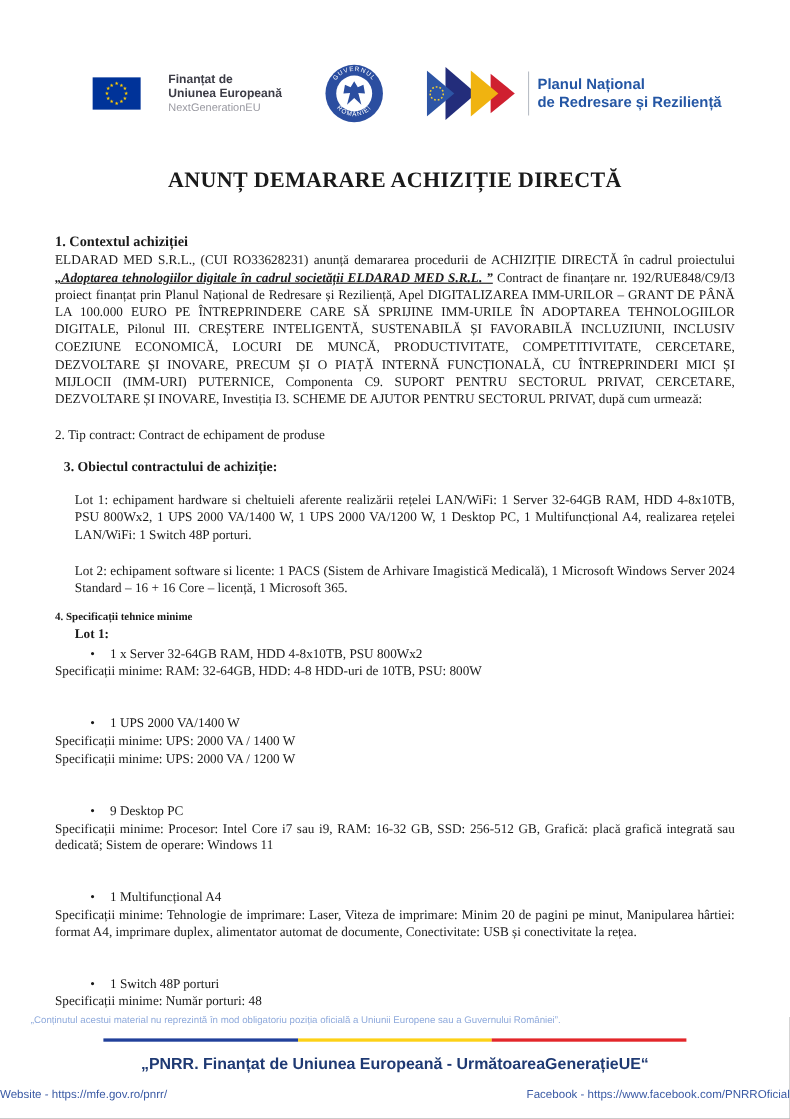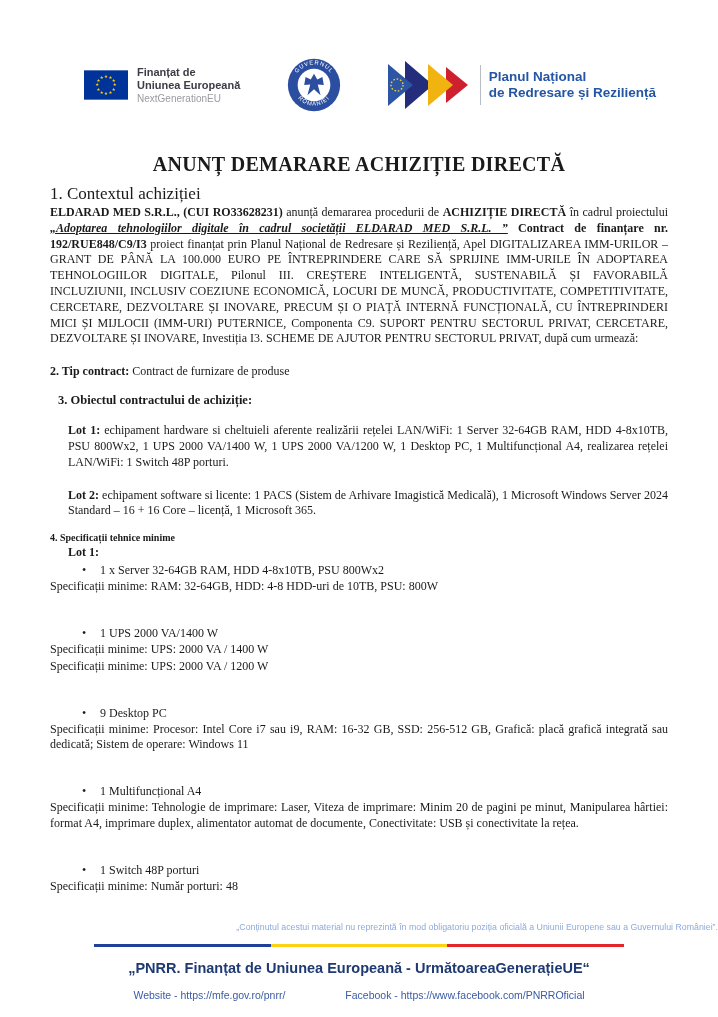--- a/index.html
+++ b/index.html
@@ -9,54 +9,54 @@
     background:#ffffff;
     margin:0 auto;
     overflow:hidden;
     font-family:"Liberation Serif",serif;
     color:#1a1a1a;
     box-sizing:border-box;
     padding:55px 50px 0 50px;
   }
   
   .logos{display:flex;align-items:center;justify-content:space-between;padding:0 12px 0 34px;height:60px;}
-  .eu-logo{display:flex;align-items:center;gap:9px;font-family:"Liberation Sans",sans-serif;}
+  .eu-logo{display:flex;align-items:center;gap:25px;font-family:"Liberation Sans",sans-serif;}
   .eu-text .l1,.eu-text .l2{font-weight:bold;color:#3c3c46;font-size:11px;line-height:13px;}
   .eu-text .l3{color:#9a9aa2;font-size:10px;line-height:13px;}
   .gov-seal{width:56px;height:56px;}
   .pnrr-logo{display:flex;align-items:center;gap:8px;}
   .pnrr-divider{width:1px;height:40px;background:#b9bec6;}
   .pnrr-text{font-family:"Liberation Sans",sans-serif;font-weight:bold;color:#2456a4;font-size:13.5px;line-height:16px;}
   
   .doc-title{text-align:center;font-weight:bold;font-size:20px;letter-spacing:.3px;margin-top:38px;}
   
-  .s1-head{font-weight:normal;font-size:17px;margin-top:8px;}
+  .s1-head{font-weight:bold;font-size:13px;margin-top:36px;}
   .s1-para{font-size:12px;line-height:15.8px;text-align:justify;margin-top:1px;}
-  .b{font-weight:bold;}
+  .b{font-weight:normal;}
   .qi{font-weight:bold;font-style:italic;text-decoration:underline;}
   .s2-line{font-size:12px;margin-top:17px;}
   .s3-head{font-weight:bold;font-size:12.5px;margin-top:14px;padding-left:8px;}
   .lot-para{font-size:12px;line-height:15.8px;text-align:justify;margin-top:15px;padding-left:18px;}
   .lot-para.second{margin-top:17px;}
   .s4-head{font-weight:bold;font-size:10px;margin-top:13px;font-family:Liberation Serif, serif;}
   .s4-lot{font-weight:bold;font-size:12px;padding-left:18px;margin-top:2px;}
   .bullet-line{font-size:12px;padding-left:32px;margin-top:31px;}
   .bullet-line .dot{display:inline-block;width:18px;}
   .spec-line{font-size:12px;line-height:15.8px;text-align:justify;margin-top:1px;}
   .first-bullet{margin-top:3px;}
   
   .footer{position:absolute;left:0;bottom:0;width:718px;font-family:"Liberation Sans",sans-serif;}
-  .disclaimer{text-align:right;color:#8faadc;font-size:8.8px;}
+  .disclaimer{text-align:left;color:#8faadc;font-size:8.8px;margin-left:28px;}
   .tricolor{display:flex;width:530px;height:3px;margin:12px auto 0 auto;}
   .tricolor .seg{height:3px;flex:1;}
   .seg.blue{background:#21409a;}
   .seg.yellow{background:#fdd116;}
   .seg.red{background:#e3262a;}
   .slogan{text-align:center;color:#1f3a73;font-weight:bold;font-size:14.5px;margin-top:13px;}
-  .links{display:flex;justify-content:center;gap:60px;color:#3b5ba5;font-size:10.5px;margin-top:13px;padding-bottom:16px;}
+  .links{display:flex;justify-content:space-between;gap:60px;color:#3b5ba5;font-size:10.5px;margin-top:13px;padding-bottom:16px;}
   .links a{color:#3b5ba5;text-decoration:none;cursor:pointer;}
 </style>
 </head>
 <body>
 
 <div class="page">
 
   <div class="logos">
 
     <div class="eu-logo">
@@ -117,21 +117,21 @@
   </div>
 
   <div class="doc-title">ANUNȚ DEMARARE ACHIZIȚIE DIRECTĂ</div>
 
   <div class="s1-head">1. Contextul achiziției</div>
   <div class="s1-para">
     <span class="b">ELDARAD MED S.R.L., (CUI RO33628231)</span><span> anunță demararea procedurii de </span><span class="b">ACHIZIȚIE DIRECTĂ</span><span> în cadrul proiectului </span><span class="qi">„Adoptarea tehnologiilor digitale în cadrul societății ELDARAD MED S.R.L. ”</span><span class="b"> Contract de finanțare nr. 192/RUE848/C9/I3 </span><span>proiect finanțat prin Planul Național de Redresare și Reziliență, Apel DIGITALIZAREA IMM-URILOR – GRANT DE PÂNĂ LA 100.000 EURO PE ÎNTREPRINDERE CARE SĂ SPRIJINE IMM-URILE ÎN ADOPTAREA TEHNOLOGIILOR DIGITALE, Pilonul III. CREȘTERE INTELIGENTĂ, SUSTENABILĂ ȘI FAVORABILĂ INCLUZIUNII, INCLUSIV COEZIUNE ECONOMICĂ, LOCURI DE MUNCĂ, PRODUCTIVITATE, COMPETITIVITATE, CERCETARE, DEZVOLTARE ȘI INOVARE, PRECUM ȘI O PIAȚĂ INTERNĂ FUNCȚIONALĂ, CU ÎNTREPRINDERI MICI ȘI MIJLOCII (IMM-URI) PUTERNICE, Componenta C9. SUPORT PENTRU SECTORUL PRIVAT, CERCETARE, DEZVOLTARE ȘI INOVARE, Investiția I3. SCHEME DE AJUTOR PENTRU SECTORUL PRIVAT, după cum urmează:</span>
   </div>
 
   <div class="s2-line">
-    <span class="b">2. Tip contract:</span><span> Contract de furnizare de produse</span>
+    <span class="b">2. Tip contract:</span><span> Contract de echipament de produse</span>
   </div>
 
   <div class="s3-head">3. Obiectul contractului de achiziție:</div>
   <div class="lot-para">
     <span class="b">Lot 1:</span><span> echipament hardware si cheltuieli aferente realizării rețelei LAN/WiFi: 1 Server 32-64GB RAM, HDD 4-8x10TB, PSU 800Wx2, 1 UPS 2000 VA/1400 W, 1 UPS 2000 VA/1200 W, 1 Desktop PC, 1 Multifuncțional A4, realizarea rețelei LAN/WiFi: 1 Switch 48P porturi.</span>
   </div>
   <div class="lot-para second">
     <span class="b">Lot 2:</span><span> echipament software si licente: 1 PACS (Sistem de Arhivare Imagistică Medicală), 1 Microsoft Windows Server 2024 Standard – 16 + 16 Core – licență, 1 Microsoft 365.</span>
   </div>
 

